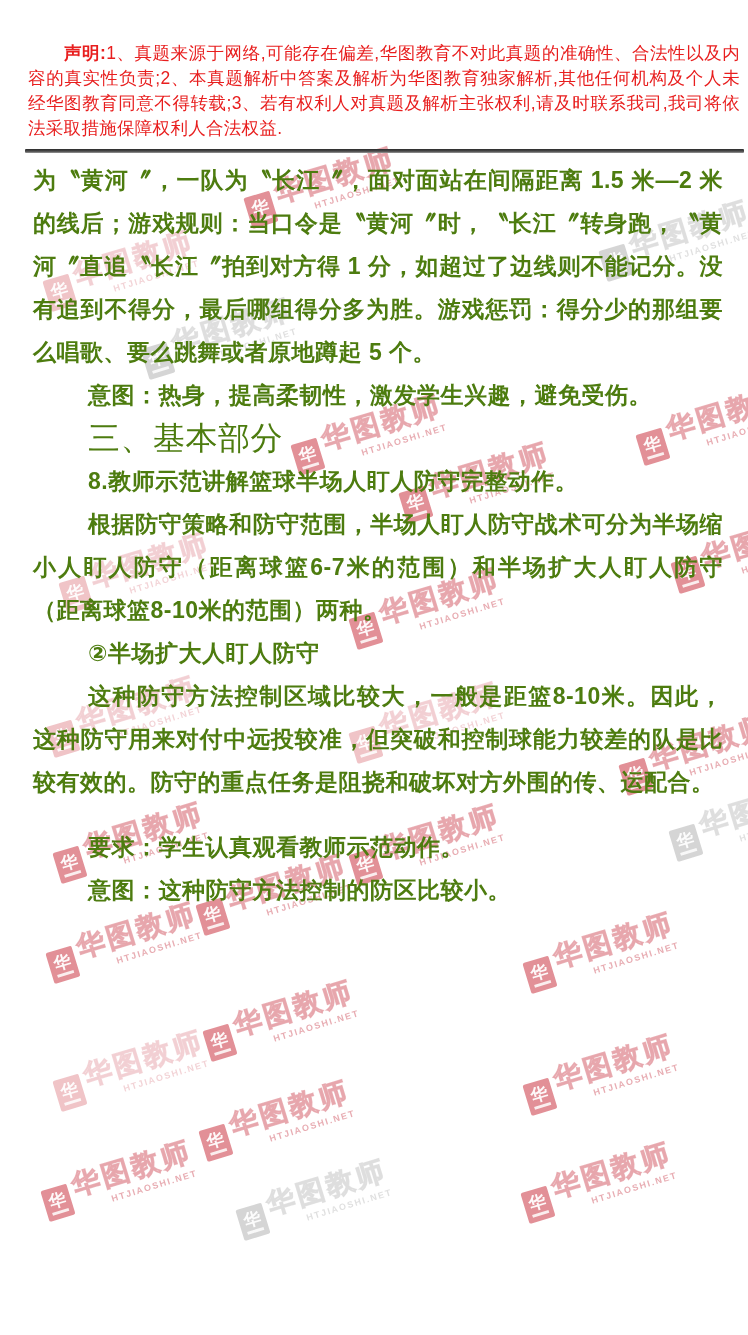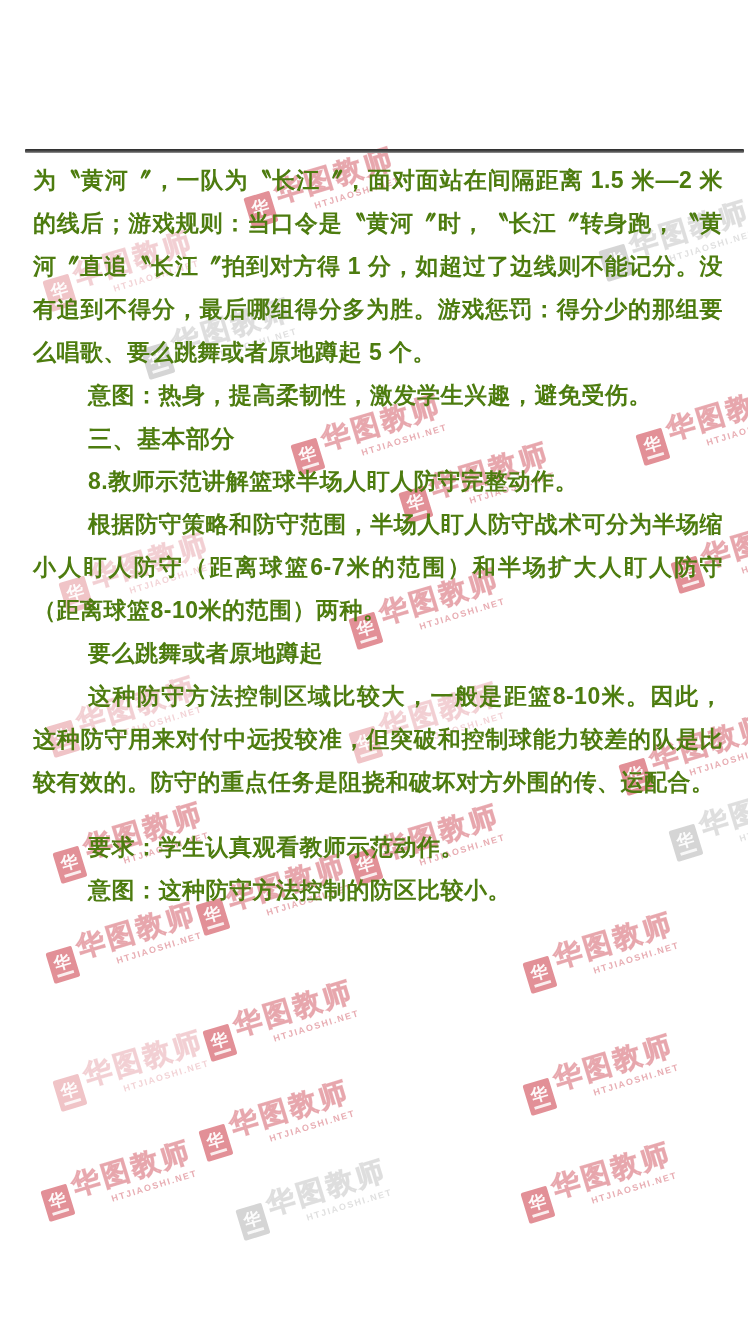--- a/index.html
+++ b/index.html
@@ -50,21 +50,21 @@
     border-radius:1px;
   }
   
   .content {
     position:absolute; left:33px; top:159px; width:690px; z-index:2;
     color:#4d7c0f; font-size:23px; line-height:43px; font-weight:600;
     letter-spacing:.5px;
   }
   .content p { text-align:justify; }
   .content p.ind { text-indent:55px; }
-  .content p.bold { font-weight:700; font-size:24px; }
+  .content p.bold { font-weight:400; font-size:32px; }
   .content p.space-before { margin-top:22px; }
 </style>
 </head>
 <body>
 
 <div class="page">
 
   <div class="wm-layer" id="wmLayer">
       <div class="wm " style="left: 253px; top: 183px;">
         <span class="wm-logo">华<span class="wm-logo-sub"></span></span>
@@ -243,28 +243,29 @@
       </div>
       <div class="wm gray" style="left: 245px; top: 1195px;">
         <span class="wm-logo">华<span class="wm-logo-sub"></span></span>
         <span class="wm-text-col">
           <span class="wm-brand">华图教师</span>
           <span class="wm-site">HTJIAOSHI.NET</span>
         </span>
       </div>
     </div>
 
+  <div class="disclaimer"><b>声明:</b><span>1、真题来源于网络,可能存在偏差,华图教育不对此真题的准确性、合法性以及内容的真实性负责;2、本真题解析中答案及解析为华图教育独家解析,其他任何机构及个人未经华图教育同意不得转载;3、若有权利人对真题及解析主张权利,请及时联系我司,我司将依法采取措施保障权利人合法权益.</span></div>
 
   <div class="rule"></div>
 
   <div class="content" id="content">
       <p class="">为〝黄河〞，一队为〝长江〞，面对面站在间隔距离 1.5 米—2 米的线后；游戏规则：当口令是〝黄河〞时，〝长江〞转身跑，〝黄河〞直追〝长江〞拍到对方得 1 分，如超过了边线则不能记分。没有追到不得分，最后哪组得分多为胜。游戏惩罚：得分少的那组要么唱歌、要么跳舞或者原地蹲起 5 个。</p>
       <p class="ind ">意图：热身，提高柔韧性，激发学生兴趣，避免受伤。</p>
       <p class="ind bold ">三、基本部分</p>
       <p class="ind ">8.教师示范讲解篮球半场人盯人防守完整动作。</p>
       <p class="ind ">根据防守策略和防守范围，半场人盯人防守战术可分为半场缩小人盯人防守（距离球篮6-7米的范围）和半场扩大人盯人防守（距离球篮8-10米的范围）两种。</p>
-      <p class="ind ">要么跳舞或者原地蹲起</p>
+      <p class="ind ">②半场扩大人盯人防守</p>
       <p class="ind ">这种防守方法控制区域比较大，一般是距篮8-10米。因此，这种防守用来对付中远投较准，但突破和控制球能力较差的队是比较有效的。防守的重点任务是阻挠和破坏对方外围的传、运配合。</p>
       <p class="ind space-before">要求：学生认真观看教师示范动作。</p>
       <p class="ind ">意图：这种防守方法控制的防区比较小。</p>
     </div>
 
 </div>
 
 </body></html>

